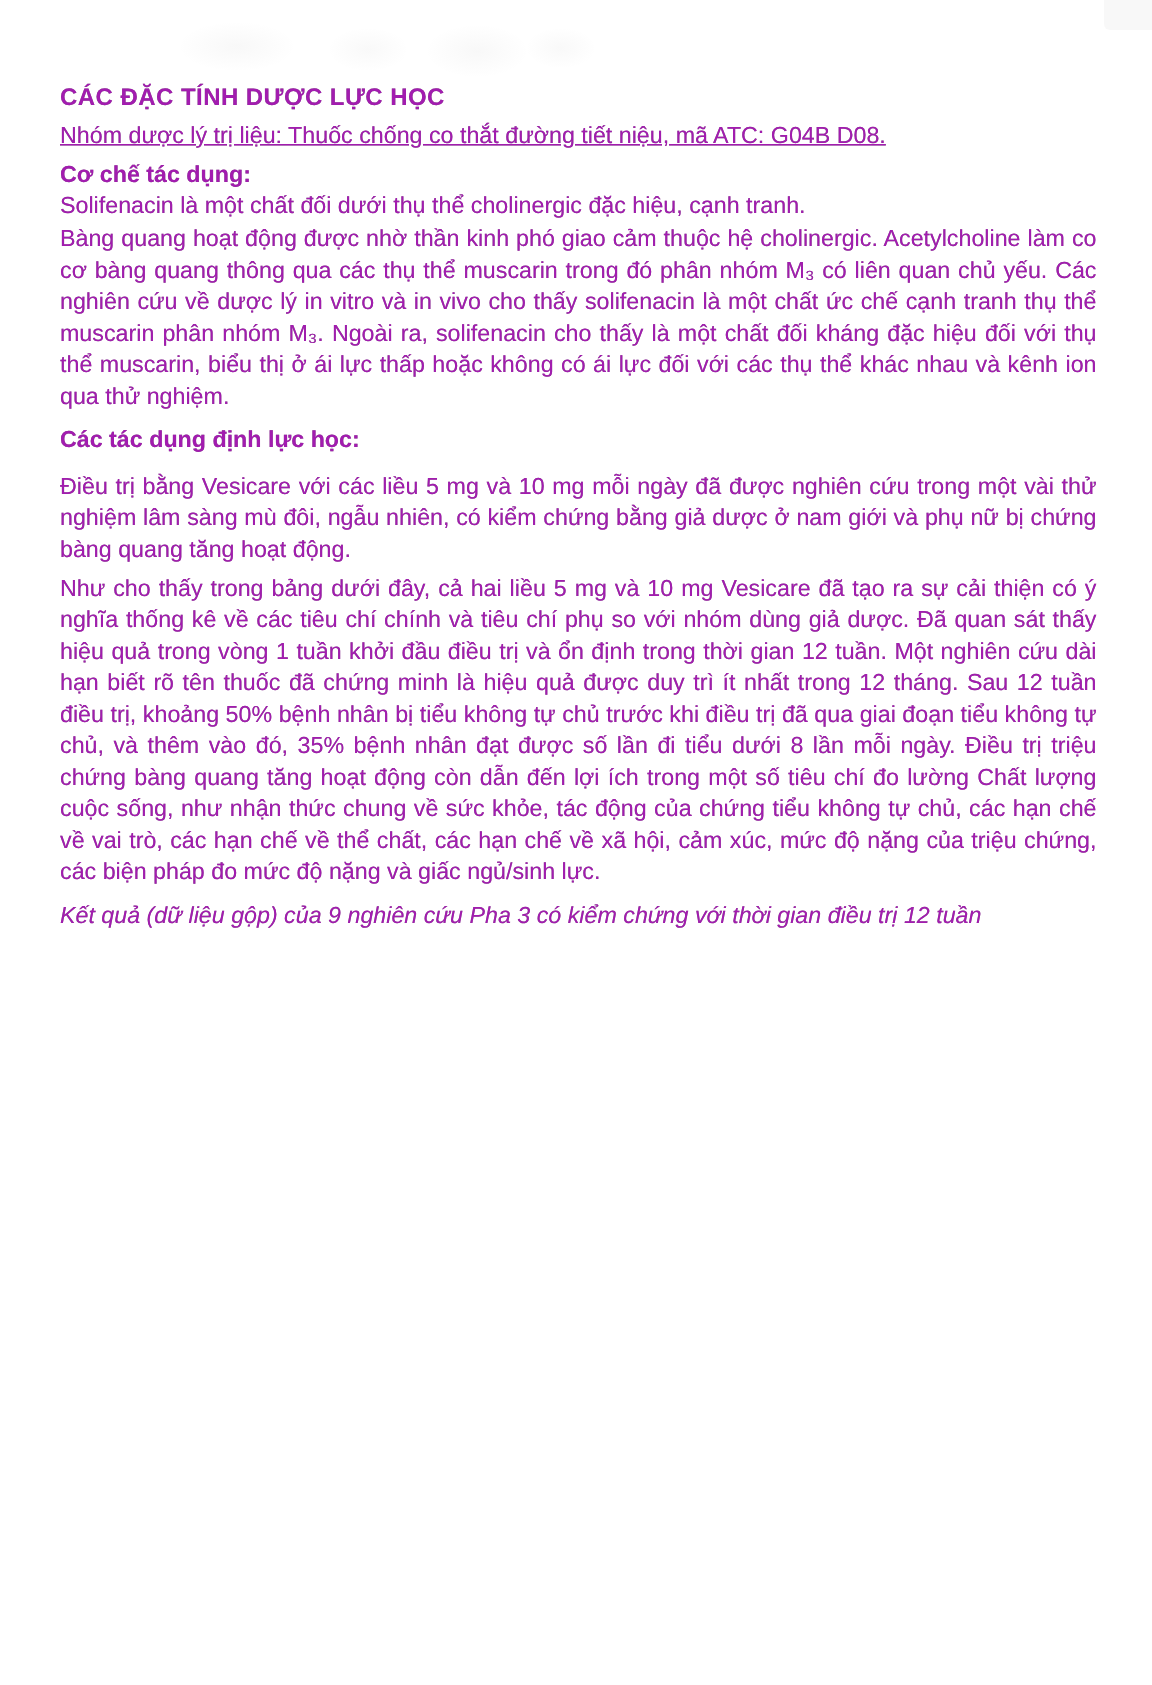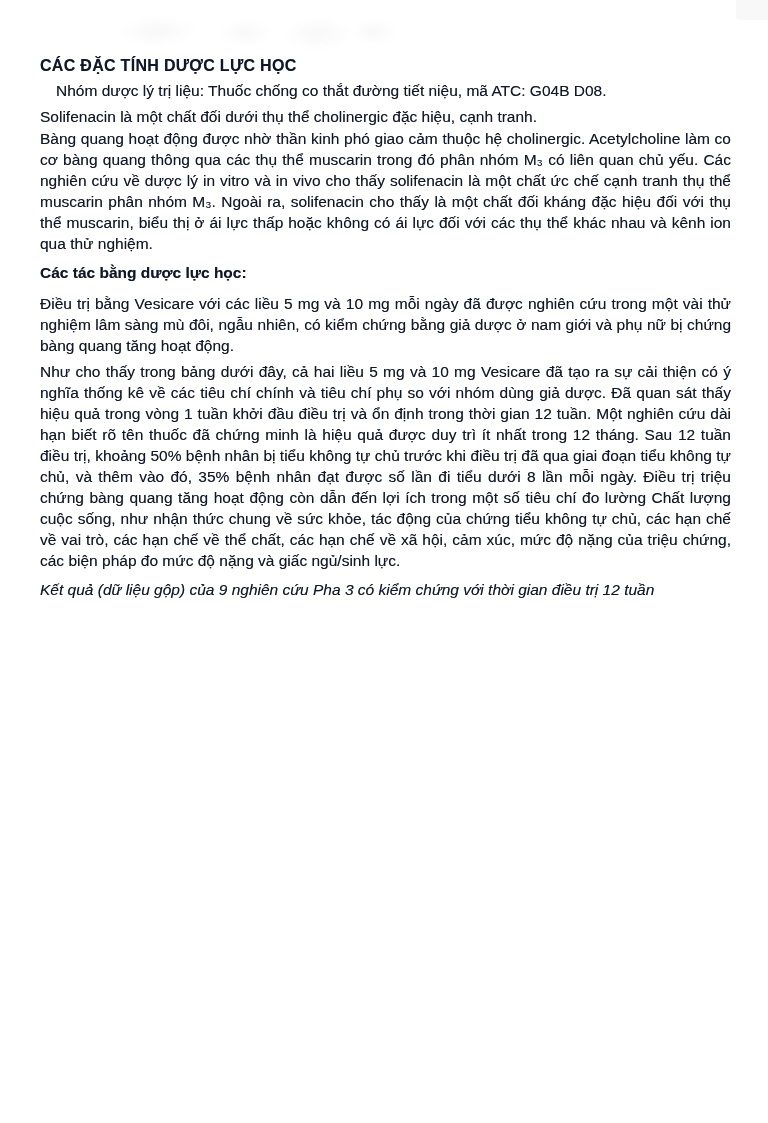--- a/index.html
+++ b/index.html
@@ -7,40 +7,41 @@
     padding: 0;
     background: #ffffff;
   }
   .page {
     position: relative;
     width: 768px;
     height: 1123px;
     background: #ffffff;
     overflow: hidden;
     font-family: "Liberation Sans", "DejaVu Sans", sans-serif;
-    color: #0f172a;
+    color: #a21caf;
     text-shadow: 0 0 0.4px rgba(0,0,0,0.45); 
   }
   .content {
     position: absolute;
     top: 55px;
     left: 40px;
     width: 691px;
     font-size: 15.5px;
     line-height: 21px;
   }
   .doc-title {
     font-size: 16px;
     font-weight: bold;
     letter-spacing: 0.3px;
     margin: 0 0 4px 0;
     line-height: 21px;
   }
   .doc-line {
-    margin: 0 0 5px 16px;
+    margin: 0 0 5px 0;
+    text-decoration: underline;
   }
   .sub-heading {
     font-weight: bold;
     font-size: 15.5px;
     margin: 0 0 0 0;
     line-height: 21px;
   }
   .intro-line {
     margin: 0 0 1px 0;
   }
@@ -82,26 +83,27 @@
   <div class="smudge s3"></div>
   <div class="smudge s4"></div>
   <div class="smudge s5"></div>
 
   <div class="content">
 
     <div class="doc-title">CÁC ĐẶC TÍNH DƯỢC LỰC HỌC</div>
 
     <div class="doc-line">Nhóm dược lý trị liệu: Thuốc chống co thắt đường tiết niệu, mã ATC: G04B D08.</div>
 
+    <div class="sub-heading">Cơ chế tác dụng:</div>
 
     <div class="intro-line">Solifenacin là một chất đối dưới thụ thể cholinergic đặc hiệu, cạnh tranh.</div>
 
     <div class="para">Bàng quang hoạt động được nhờ thần kinh phó giao cảm thuộc hệ cholinergic. Acetylcholine làm co cơ bàng quang thông qua các thụ thể muscarin trong đó phân nhóm M₃ có liên quan chủ yếu. Các nghiên cứu về dược lý in vitro và in vivo cho thấy solifenacin là một chất ức chế cạnh tranh thụ thể muscarin phân nhóm M₃. Ngoài ra, solifenacin cho thấy là một chất đối kháng đặc hiệu đối với thụ thể muscarin, biểu thị ở ái lực thấp hoặc không có ái lực đối với các thụ thể khác nhau và kênh ion qua thử nghiệm.</div>
 
-    <div class="effects-heading">Các tác bằng dược lực học:</div>
+    <div class="effects-heading">Các tác dụng định lực học:</div>
 
     <div class="para tight">Điều trị bằng Vesicare với các liều 5 mg và 10 mg mỗi ngày đã được nghiên cứu trong một vài thử nghiệm lâm sàng mù đôi, ngẫu nhiên, có kiểm chứng bằng giả dược ở nam giới và phụ nữ bị chứng bàng quang tăng hoạt động.</div>
 
     <div class="para">Như cho thấy trong bảng dưới đây, cả hai liều 5 mg và 10 mg Vesicare đã tạo ra sự cải thiện có ý nghĩa thống kê về các tiêu chí chính và tiêu chí phụ so với nhóm dùng giả dược. Đã quan sát thấy hiệu quả trong vòng 1 tuần khởi đầu điều trị và ổn định trong thời gian 12 tuần. Một nghiên cứu dài hạn biết rõ tên thuốc đã chứng minh là hiệu quả được duy trì ít nhất trong 12 tháng. Sau 12 tuần điều trị, khoảng 50% bệnh nhân bị tiểu không tự chủ trước khi điều trị đã qua giai đoạn tiểu không tự chủ, và thêm vào đó, 35% bệnh nhân đạt được số lần đi tiểu dưới 8 lần mỗi ngày. Điều trị triệu chứng bàng quang tăng hoạt động còn dẫn đến lợi ích trong một số tiêu chí đo lường Chất lượng cuộc sống, như nhận thức chung về sức khỏe, tác động của chứng tiểu không tự chủ, các hạn chế về vai trò, các hạn chế về thể chất, các hạn chế về xã hội, cảm xúc, mức độ nặng của triệu chứng, các biện pháp đo mức độ nặng và giấc ngủ/sinh lực.</div>
 
     <div class="caption">Kết quả (dữ liệu gộp) của 9 nghiên cứu Pha 3 có kiểm chứng với thời gian điều trị 12 tuần</div>
 
   </div>
 </div>
 

